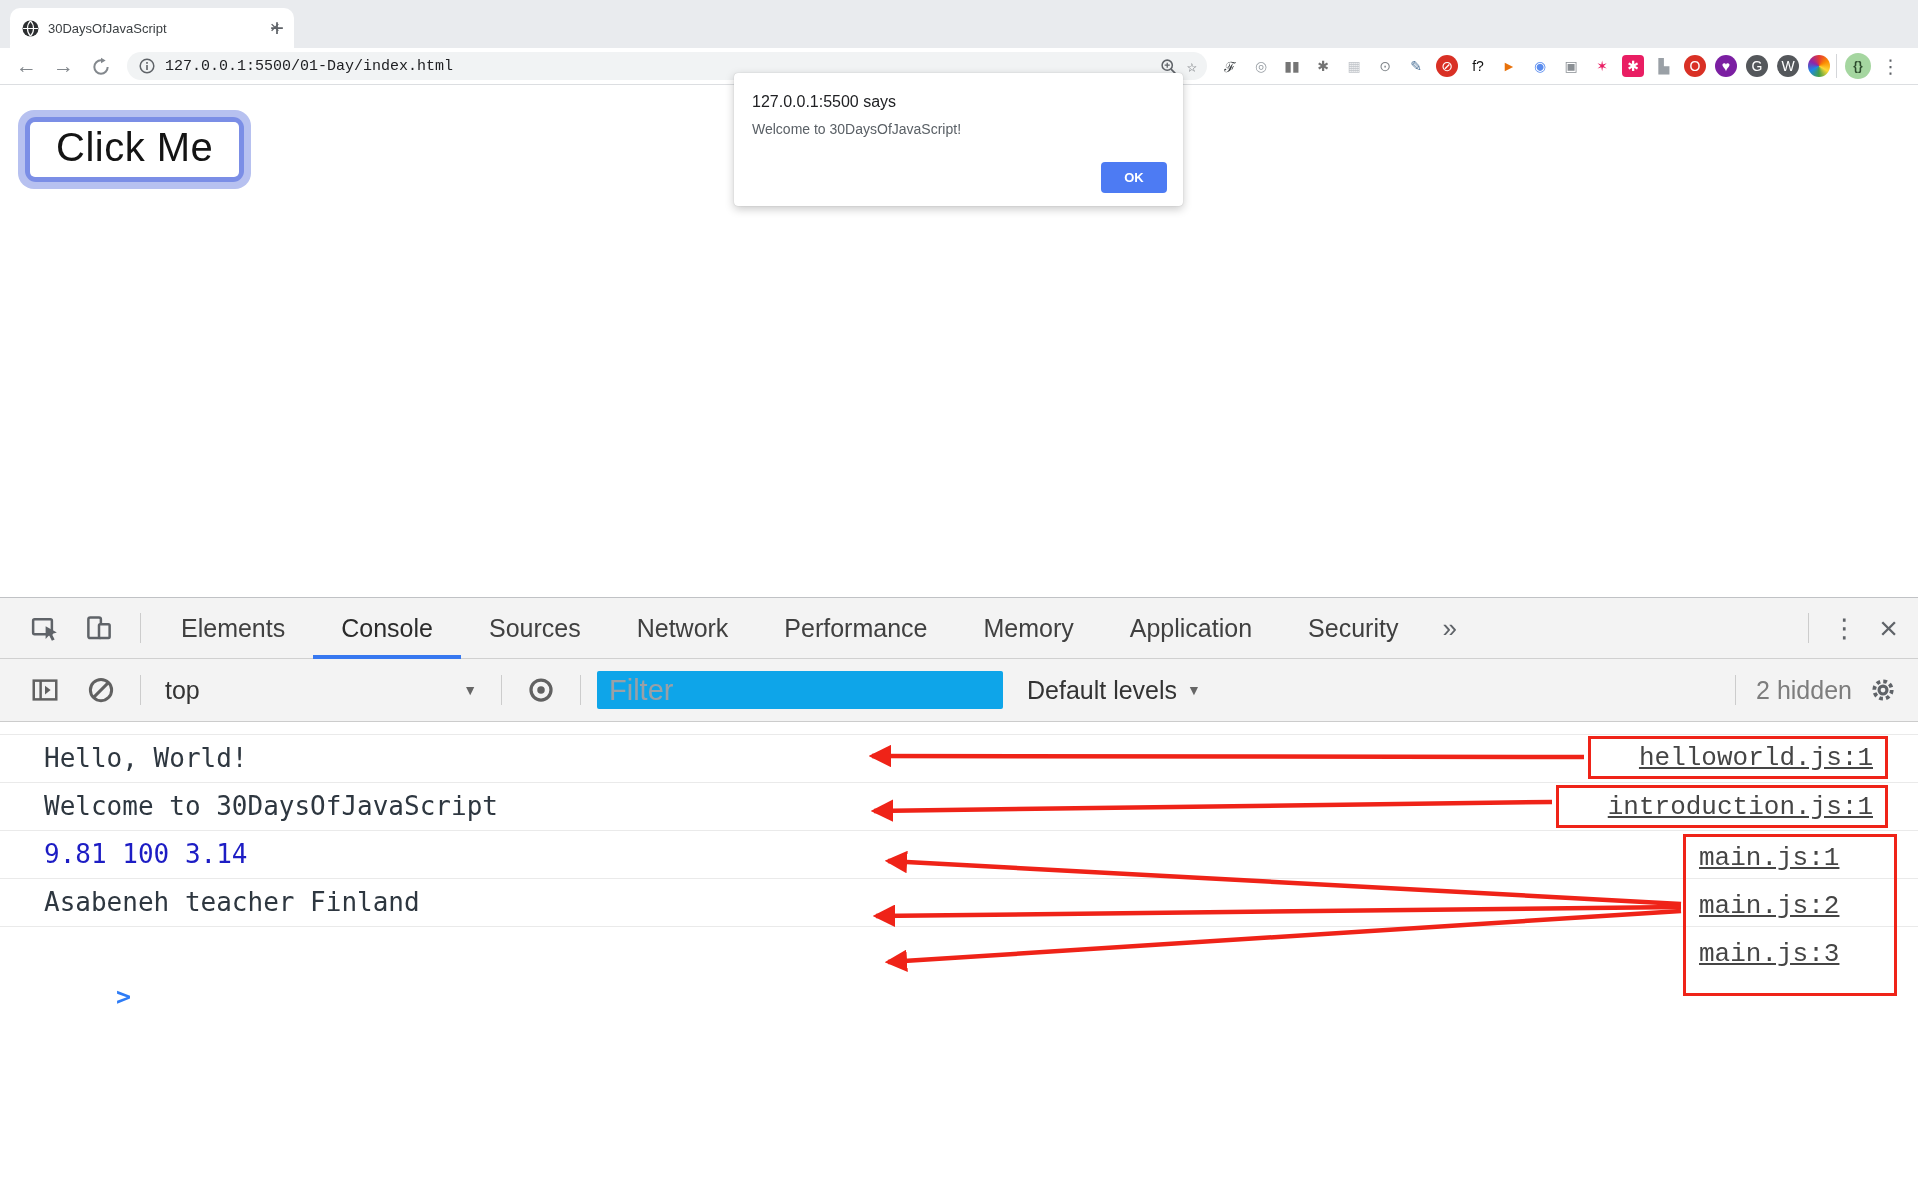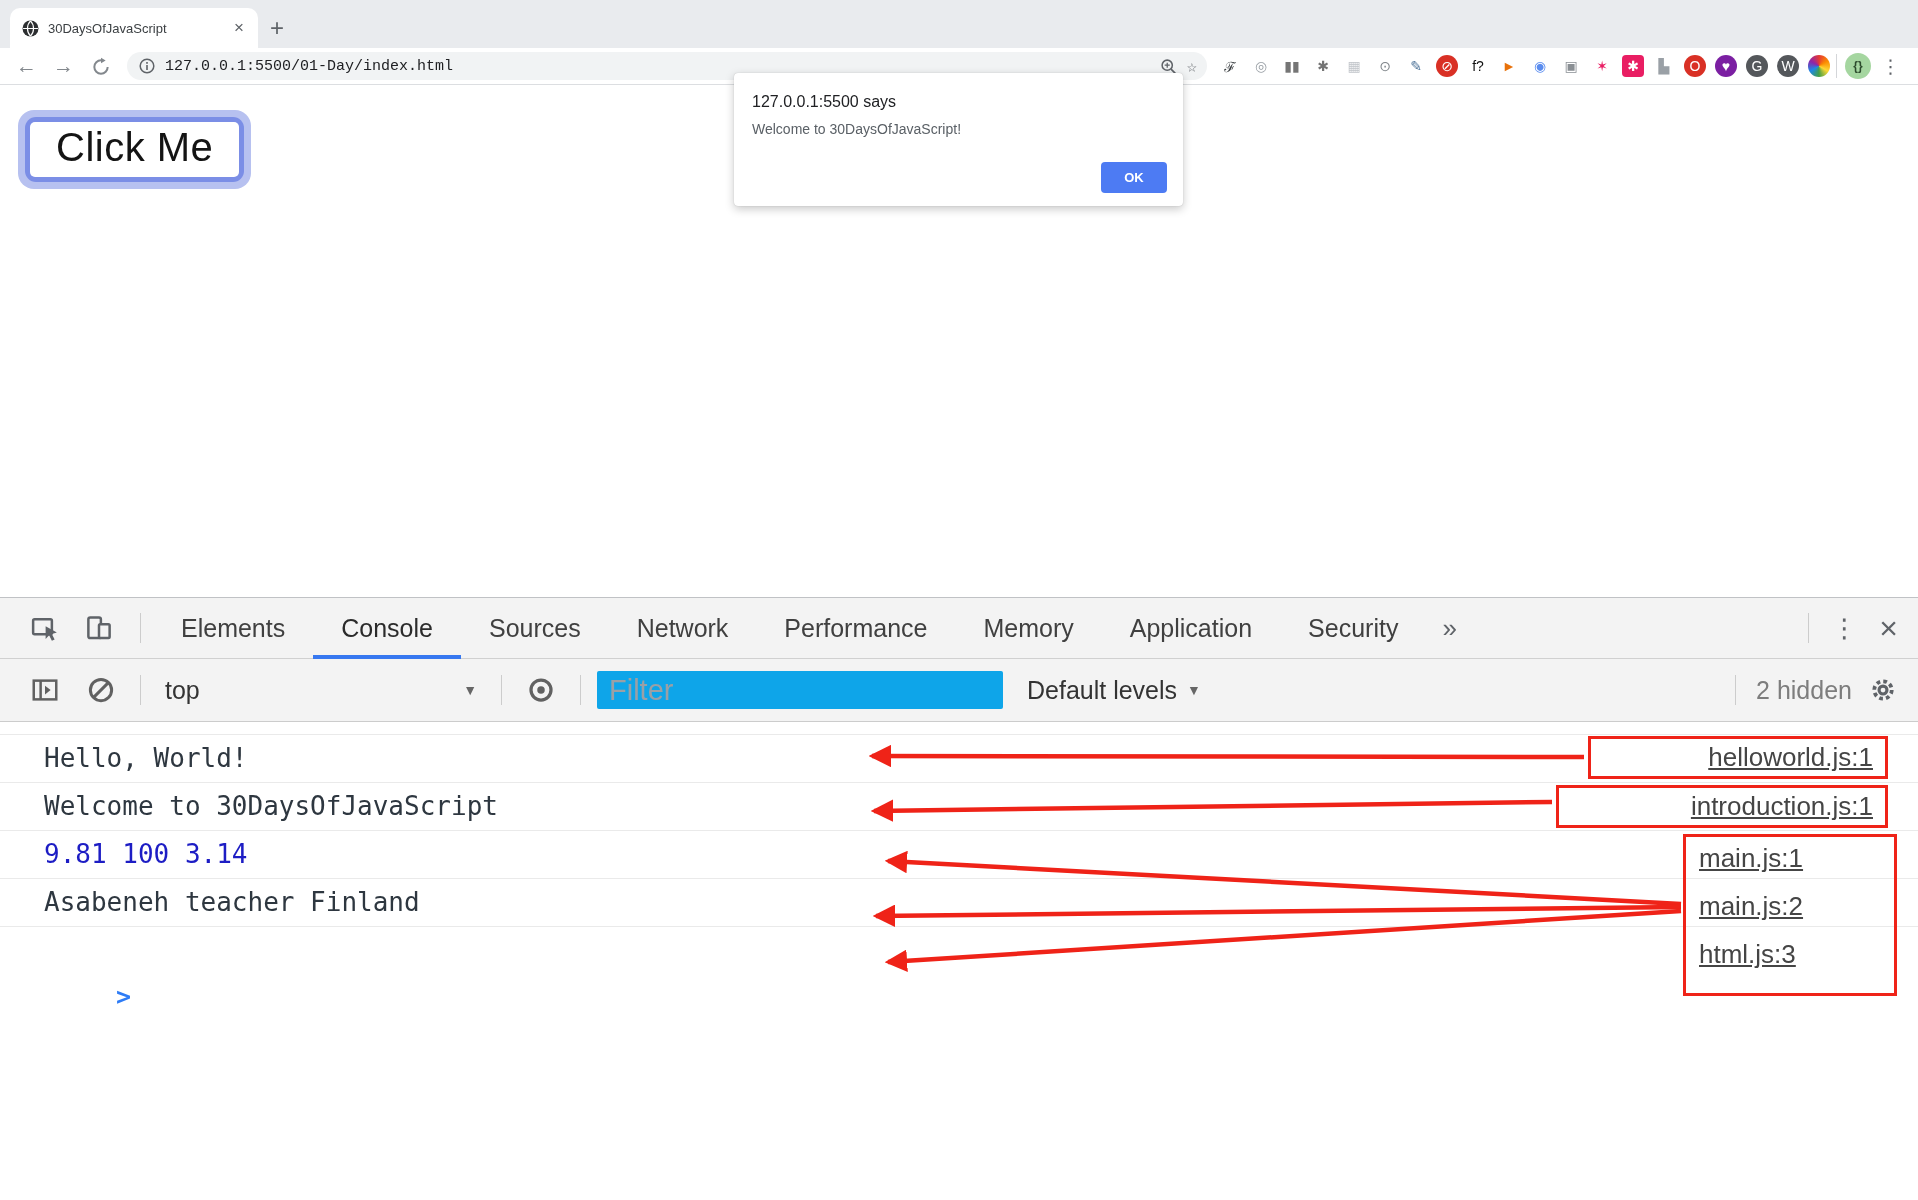--- a/index.html
+++ b/index.html
@@ -3,21 +3,21 @@
 <meta charset="utf-8">
 <style>
   * { margin:0; padding:0; box-sizing:border-box; }
   html,body { width:1918px; height:1200px; overflow:hidden; background:#fff;
               font-family:"Liberation Sans", sans-serif; }
   body { position:relative; }
 
   
   .tabstrip { position:absolute; left:0; top:0; width:1918px; height:48px;
               background:#e9ebee; }
-  .tab { position:absolute; left:10px; top:8px; width:248px; height:40px;
+  .tab { position:absolute; left:10px; top:8px; width:284px; height:40px;
          background:#fff; border-radius:10px 10px 0 0; display:flex;
          align-items:center; padding:0 10px 0 12px; }
   .favicon { width:17px; height:17px; margin-right:9px; flex:none; }
   .tab-title { font-size:13px; color:#3c4043; flex:1; white-space:nowrap;
                overflow:hidden; }
   .tab-close { font-size:17px; color:#5f6368; padding:0 4px; cursor:default; }
   .newtab { position:absolute; left:262px; top:8px; font-size:24px; color:#5f6368;
             line-height:40px; width:30px; text-align:center; }
 
   .toolbar { position:absolute; left:0; top:48px; width:1918px; height:37px;
@@ -94,21 +94,21 @@
   .con-out { position:relative; height:476px; background:#fff; padding-top:12px; }
   .crow { height:48px; border-top:1px solid #eaeaea; line-height:46px;
           font-family:"DejaVu Sans Mono", monospace; font-size:26px; color:#2e3740;
           padding-left:44px; white-space:pre; }
   .seg-value { color:var(--value-blue); }
   .crow.prompt { padding-left:22px; }
   .prompt-glyph { color:var(--prompt-blue); font-weight:bold; font-size:25px; }
 
   .overlay { position:absolute; left:0; top:0; width:1918px; height:476px; pointer-events:none; }
   .ann-box { position:absolute; border:3px solid var(--red); pointer-events:auto; }
-  .src-link { font-family:Liberation Sans, sans-serif; font-size:26px; color:#454545;
+  .src-link { font-family:Liberation Mono, monospace; font-size:26px; color:#454545;
               text-decoration:underline; display:block; }
   .box-single { display:flex; align-items:center; justify-content:flex-end; padding-right:12px; }
   .box-multi .src-link { height:48px; line-height:42px; padding-left:13px; }
   svg.arrows { position:absolute; left:0; top:0; }
 </style>
 </head>
 <body>
 
 <div class="tabstrip">
   <div class="tab">
@@ -298,17 +298,17 @@
 
       <div class="ann-box box-single" style="left:1588px; top:14px; width:300px; height:43px;">
         <a class="src-link">helloworld.js:1</a>
       </div>
       <div class="ann-box box-single" style="left:1556px; top:63px; width:332px; height:43px;">
         <a class="src-link">introduction.js:1</a>
       </div>
       <div class="ann-box box-multi" style="left:1683px; top:112px; width:214px; height:162px;">
         <a class="src-link">main.js:1</a>
         <a class="src-link">main.js:2</a>
-        <a class="src-link">html.js:3</a>
+        <a class="src-link">main.js:3</a>
       </div>
     </div>
   </div>
 </div>
 
 </body></html>

